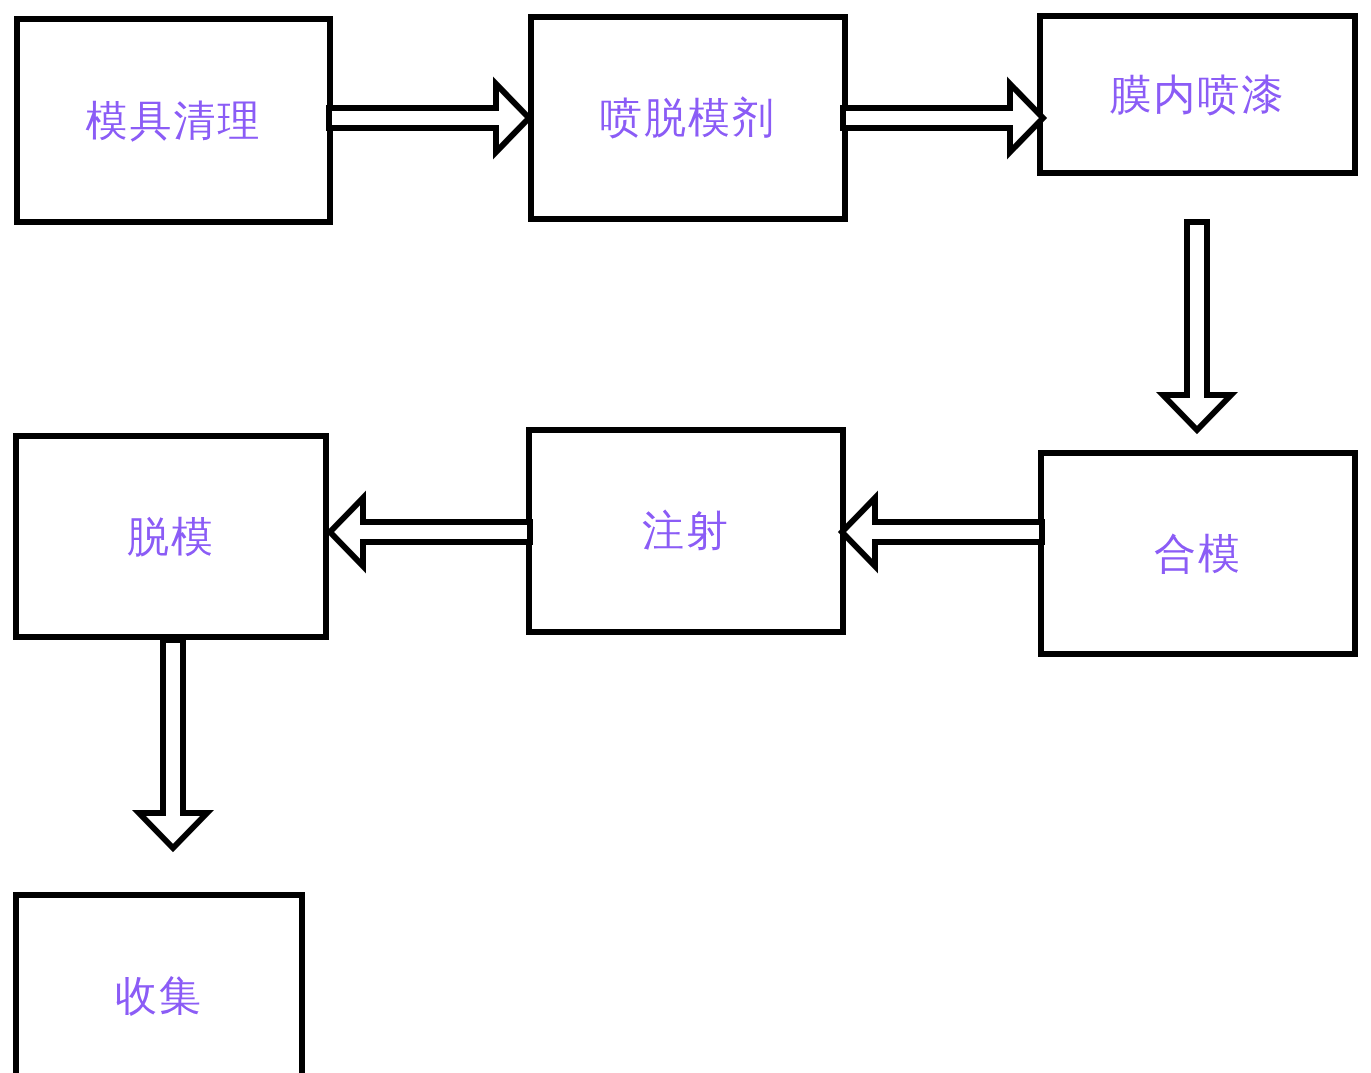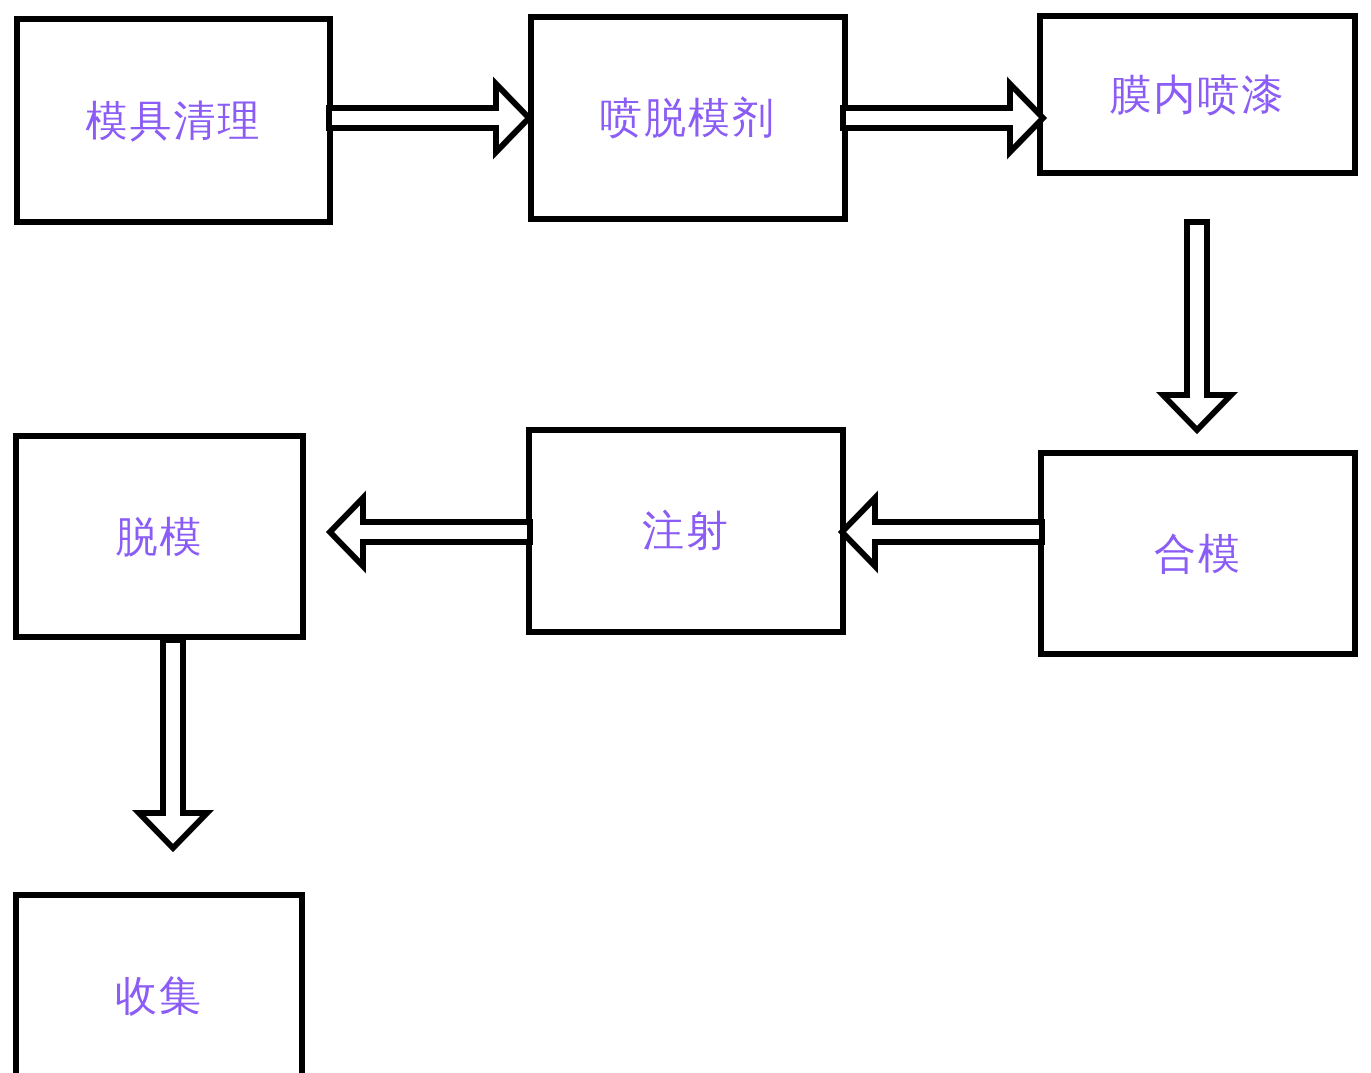--- a/index.html
+++ b/index.html
@@ -40,21 +40,21 @@
     stroke: #000000;
     stroke-width: 6;
     stroke-linejoin: miter;
   }
   
   #box-1 { left: 14px;   top: 16px;  width: 319px; height: 209px; }
   #box-2 { left: 528px;  top: 14px;  width: 320px; height: 208px; }
   #box-3 { left: 1037px; top: 13px;  width: 321px; height: 163px; }
   #box-4 { left: 1038px; top: 430px; width: 320px; height: 207px; margin-top: 20px; }
   #box-5 { left: 526px;  top: 427px; width: 320px; height: 208px; }
-  #box-6 { left: 13px;   top: 433px; width: 293px; height: 207px; }
+  #box-6 { left: 13px;   top: 433px; width: 316px; height: 207px; }
   #box-7 { left: 13px;   top: 848px; width: 292px; height: 208px; margin-top: 44px; }
   
   #arrow-1 { left: 326px;  top: 80px;  }
   #arrow-2 { left: 840px;  top: 80px;  }
   #arrow-3 { left: 1159px; top: 219px; }
   #arrow-4 { left: 839px;  top: 494px; }
   #arrow-5 { left: 327px;  top: 494px; }
   #arrow-6 { left: 135px;  top: 637px; }
 </style>
 </head>

